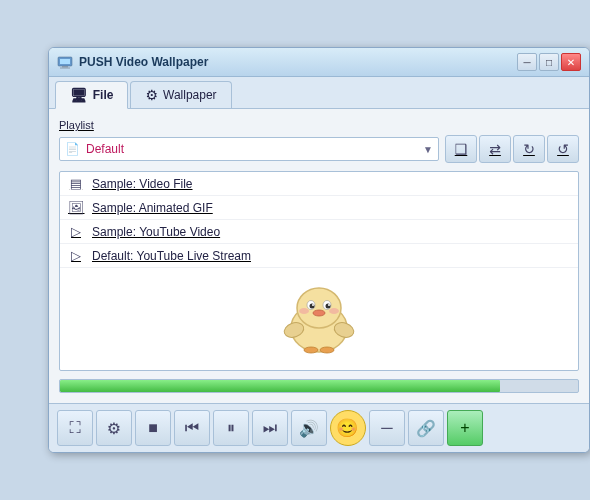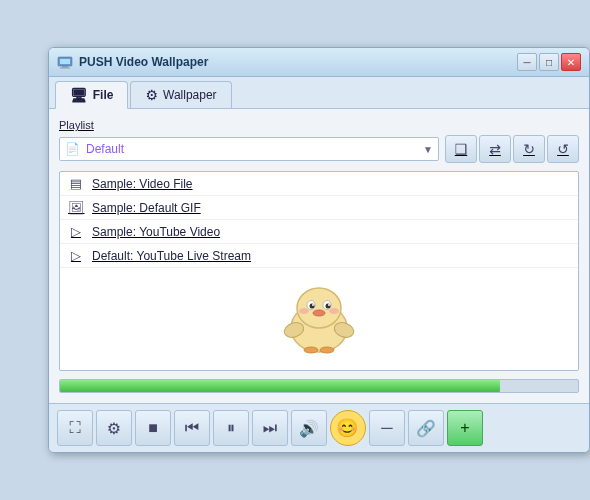--- a/index.html
+++ b/index.html
@@ -118,21 +118,21 @@
       position: relative;
     }
     .playlist-select {
       width: 100%;
       padding: 4px 24px 4px 26px;
       border: 1px solid #a8c0d8;
       background: white;
       border-radius: 2px;
       font-size: 12px;
       appearance: none;
-      color: #8b5cf6;
+      color: #be185d;
       cursor: pointer;
     }
     .select-icon {
       position: absolute;
       left: 6px;
       top: 50%;
       transform: translateY(-50%);
       font-size: 12px;
       color: #668;
       pointer-events: none;
@@ -300,21 +300,21 @@
       </div>
     </div>
 
     <div class="playlist-area">
       <div class="playlist-item">
         <span class="item-icon">▤</span>
         <span>Sample: Video File</span>
       </div>
       <div class="playlist-item">
         <span class="item-icon">🖼</span>
-        <span>Sample: Default GIF</span>
+        <span>Sample: Animated GIF</span>
       </div>
       <div class="playlist-item">
         <span class="item-icon">▷</span>
         <span>Sample: YouTube Video</span>
       </div>
       <div class="playlist-item">
         <span class="item-icon">▷</span>
         <span>Default: YouTube Live Stream</span>
       </div>
 

